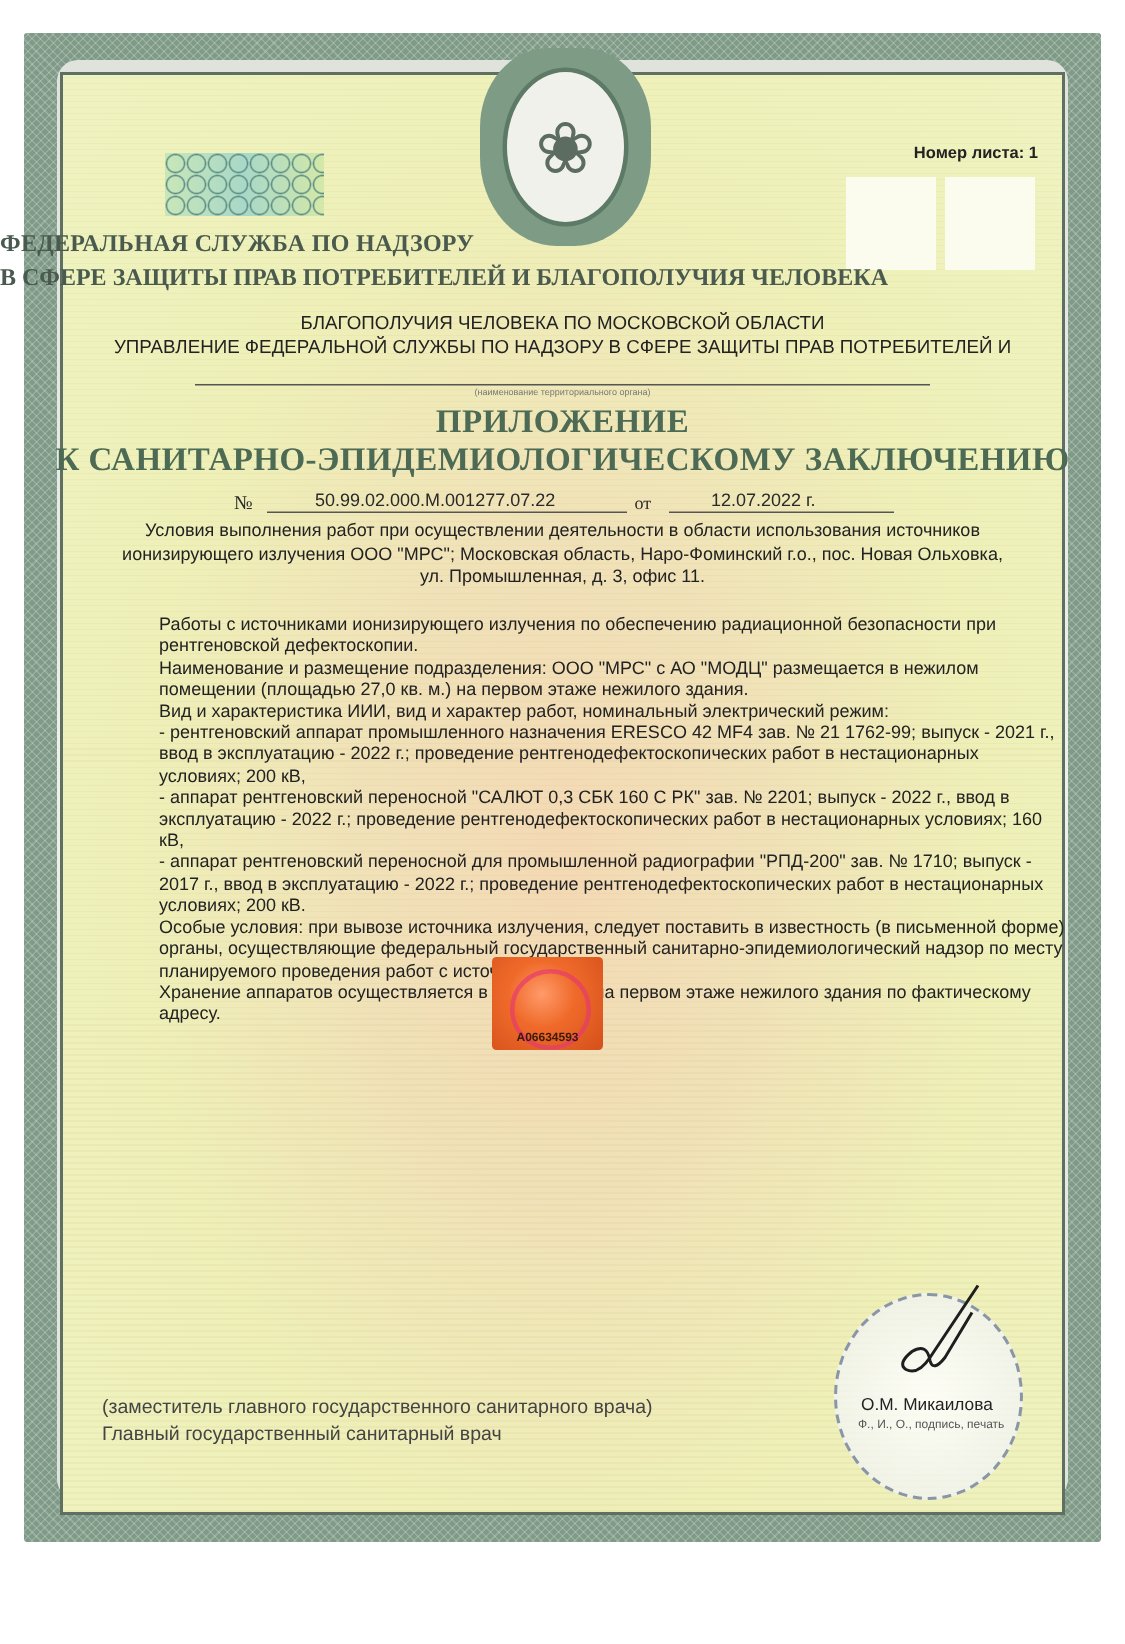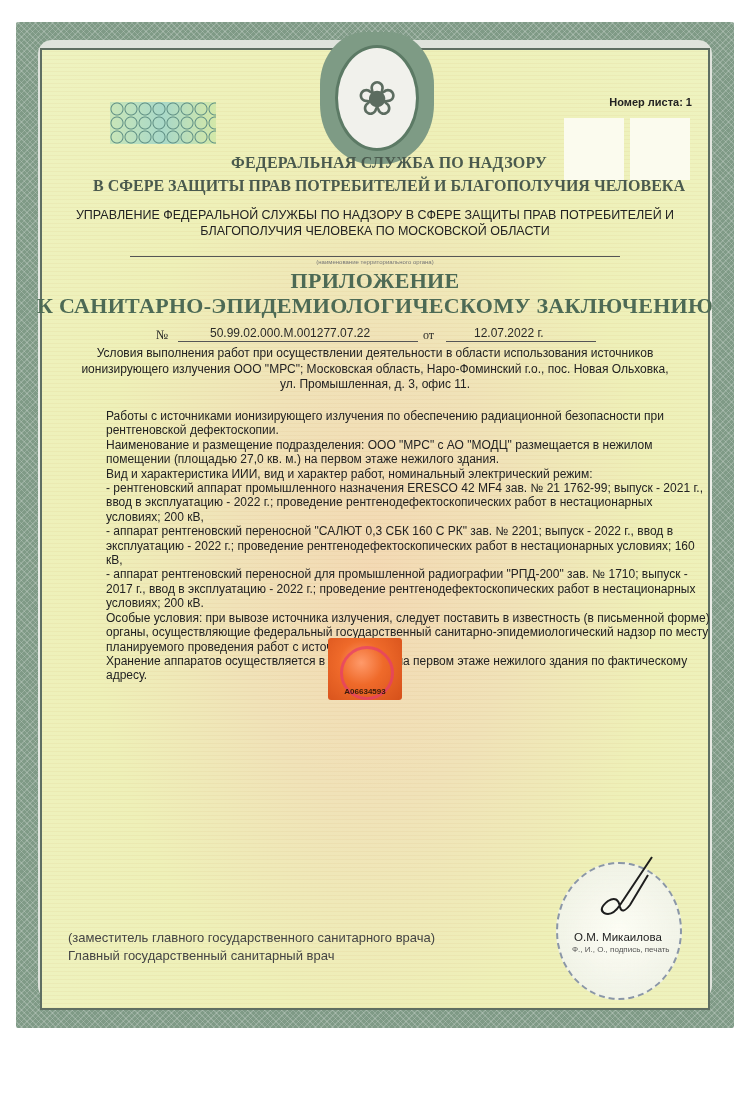--- a/index.html
+++ b/index.html
@@ -45,23 +45,23 @@
     background:
       radial-gradient(circle at 50% 50%, transparent 5px, #5f8f84 6px, transparent 7px) 0 0/14px 14px,
       linear-gradient(90deg, #c9e6b8, #a8d8c8, #d4e8a8);
   }
   .sheet-number {
     position: absolute; right: 58px; top: 96px; font-size: 11px; font-weight: bold; color: #222;
   }
   .blank-boxes { position: absolute; right: 60px; top: 118px; display: flex; gap: 6px; }
   .blank-box { width: 60px; height: 62px; background: #fbfbee; }
   .agency-title {
-    position: absolute; left: 0; right: 0; top: 151px; text-align: center;
+    position: absolute; left: 0; right: 0; top: 151px; 
     font-family: "Liberation Serif", serif; font-weight: bold; color: #4a5a4e;
-    font-size: 16px; line-height: 23px; padding-left: 28px;
+    font-size: 16px; line-height: 23px;
   }
   .agency-title .line1 { letter-spacing: 0.2px; }
   .department {
     position: absolute; left: 40px; right: 40px; top: 207px; text-align: center;
     font-size: 12.5px; line-height: 16px; color: #222;
   }
   .rule {
     position: absolute; left: 130px; right: 130px; top: 256px; border-top: 1px solid #555;
   }
   .rule-caption {
@@ -142,22 +142,22 @@
   <div class="blank-box"></div>
   <div class="blank-box"></div>
 </div>
 
 <div class="agency-title">
   <div class="line1">ФЕДЕРАЛЬНАЯ СЛУЖБА ПО НАДЗОРУ</div>
   <div>В СФЕРЕ ЗАЩИТЫ ПРАВ ПОТРЕБИТЕЛЕЙ И БЛАГОПОЛУЧИЯ  ЧЕЛОВЕКА</div>
 </div>
 
 <div class="department">
+  <div>БЛАГОПОЛУЧИЯ ЧЕЛОВЕКА ПО МОСКОВСКОЙ ОБЛАСТИ</div>
   <div>УПРАВЛЕНИЕ ФЕДЕРАЛЬНОЙ СЛУЖБЫ ПО НАДЗОРУ В СФЕРЕ ЗАЩИТЫ ПРАВ ПОТРЕБИТЕЛЕЙ И</div>
-  <div>БЛАГОПОЛУЧИЯ ЧЕЛОВЕКА ПО МОСКОВСКОЙ ОБЛАСТИ</div>
 </div>
 <div class="rule"></div>
 <div class="rule-caption">(наименование территориального органа)</div>
 
 <div class="appendix-title">
   <div>ПРИЛОЖЕНИЕ</div>
   <div>К САНИТАРНО-ЭПИДЕМИОЛОГИЧЕСКОМУ ЗАКЛЮЧЕНИЮ</div>
 </div>
 
 <div class="number-row">

